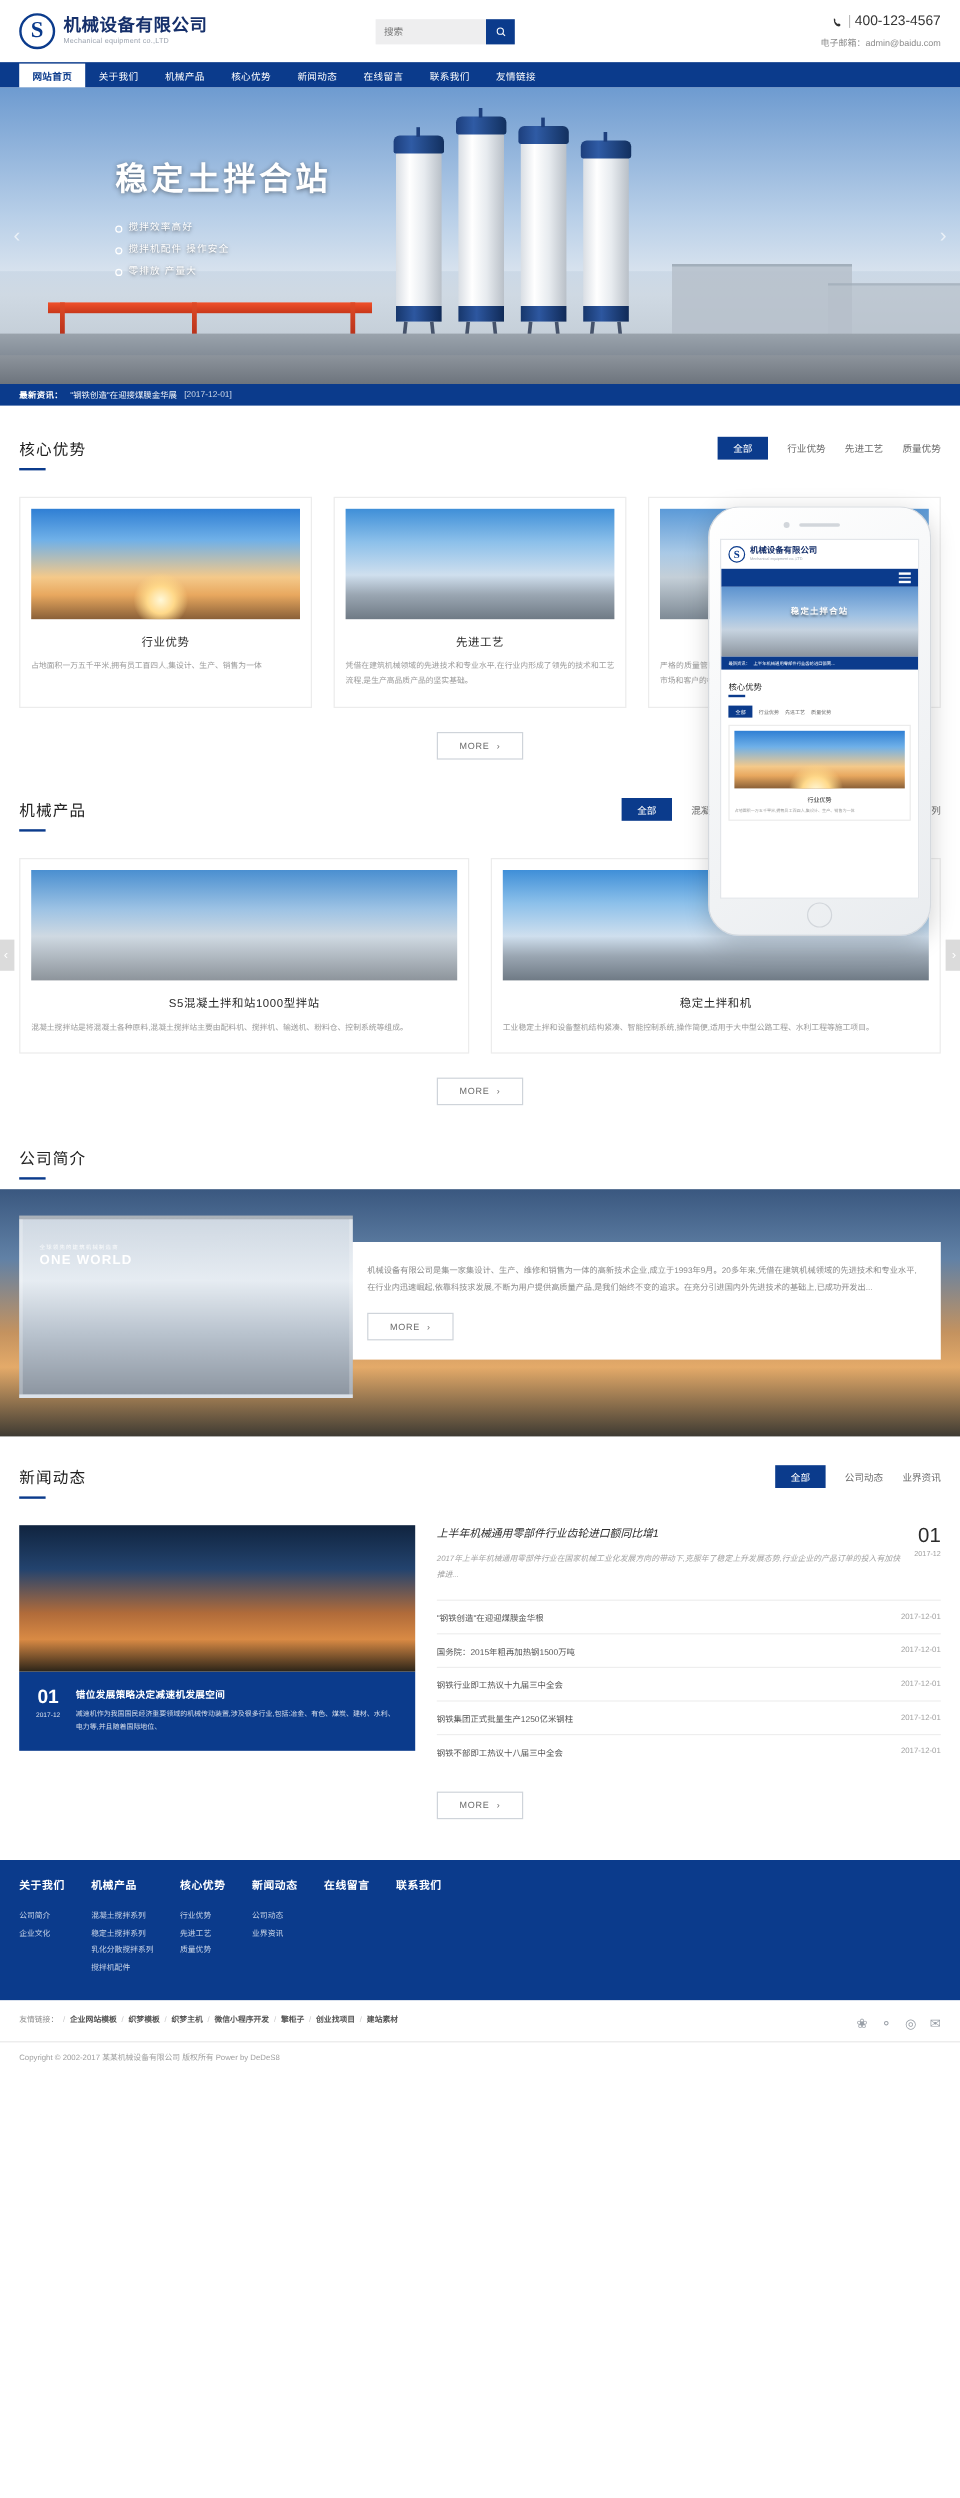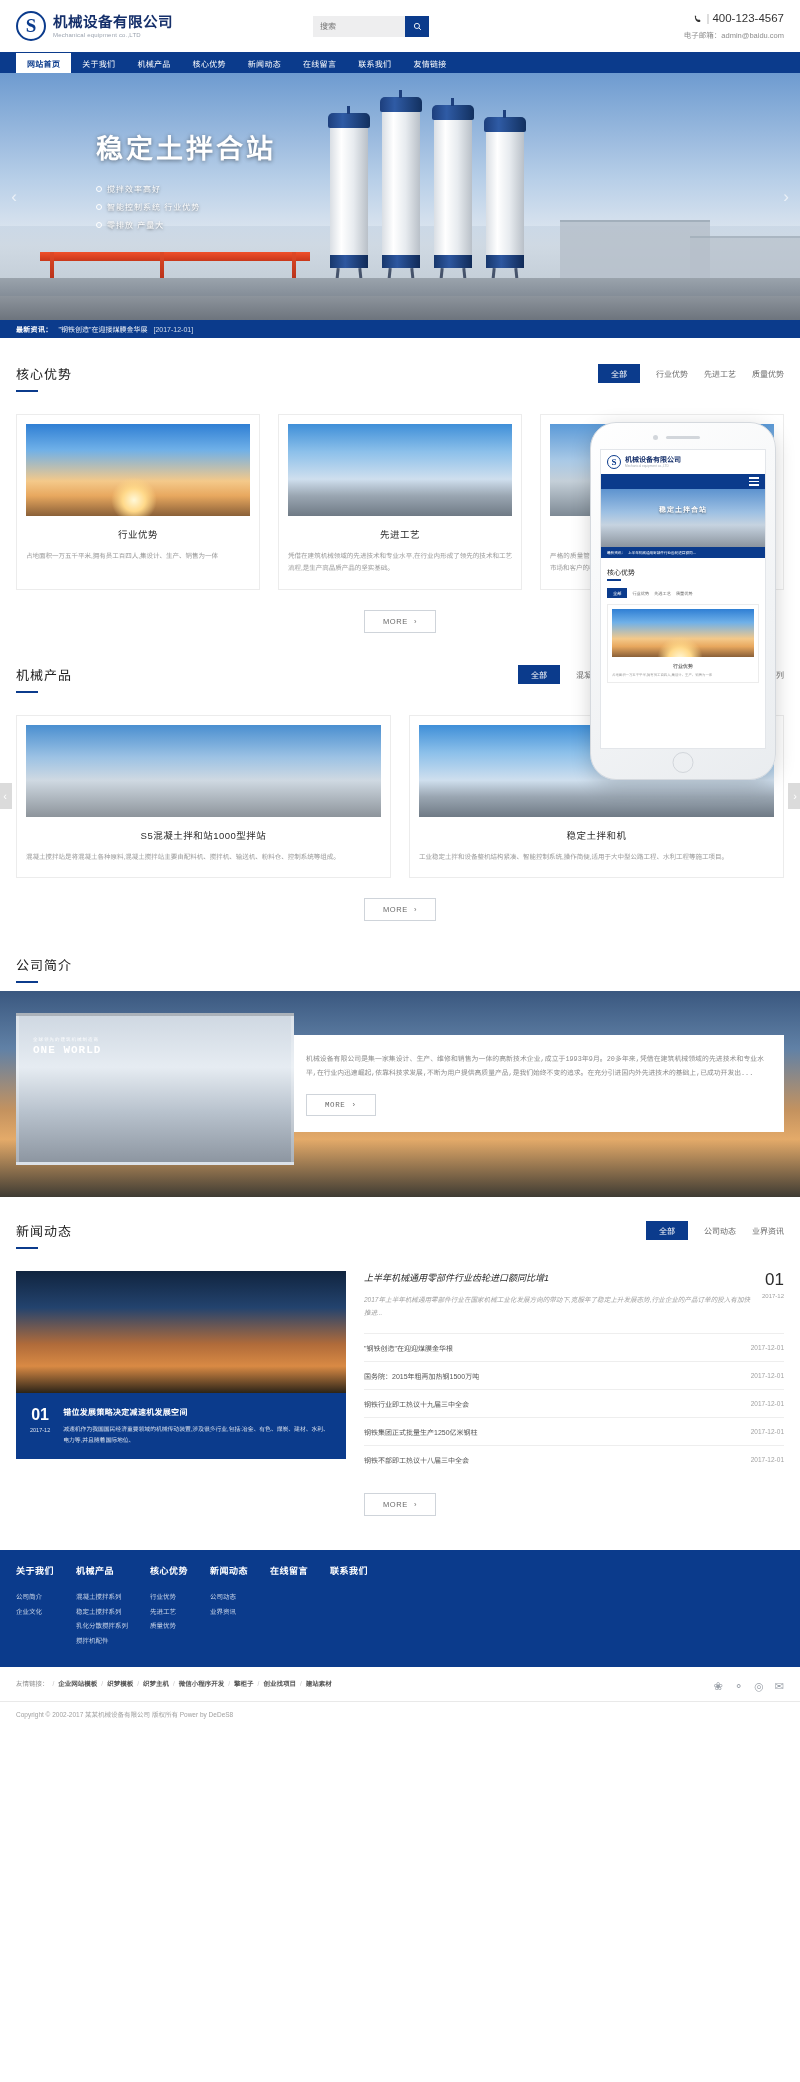--- a/index.html
+++ b/index.html
@@ -150,21 +150,21 @@
   }
   .hero-text {
     position: absolute; left: 96px; top: 54px; z-index: 5;
   }
   .hero-title {
     font-size: 27px; font-weight: bold; color: #fff; letter-spacing: 3px;
     text-shadow: 0 1px 4px rgba(0,0,0,.45);
     margin-bottom: 17px;
   }
   .hero-li {
-    display: flex; align-items: center; gap: 5px; margin-bottom: 7px;
+    display: flex; align-items: flex-end; gap: 5px; margin-bottom: 7px;
     font-size: 8px; color: #fff; text-shadow: 0 1px 3px rgba(0,0,0,.5);
     letter-spacing: 1px;
   }
   .hero-li .dot {
     width: 6px; height: 6px; border-radius: 50%; border: 1.4px solid #fff; flex: none;
   }
   .hero-arrow {
     position: absolute; top: 50%; transform: translateY(-50%);
     width: 16px; height: 32px; color: rgba(255,255,255,.65);
     display: flex; align-items: center; justify-content: center;
@@ -312,21 +312,20 @@
   .ph-tab.active { background:#0b3b8c; color:#fff; padding: 2px 6px; }
   .ph-card { margin: 0 6px; border: 1px solid #ececec; padding: 4px; }
   .ph-card-img { height: 48px; width:100%; position: relative; overflow: hidden; }
   .ph-card-title { text-align:center; font-size: 5px; color:#2b2b2b; margin-top: 5px; }
   .ph-card-desc { font-size: 3.4px; color:#a0a0a0; line-height:1.7; margin-top: 4px; }
 
   
   .about-band {
     position: relative; margin-top: 8px; padding: 0 0 28px;
     background: linear-gradient(#f3f5f7 0%, #eef1f4 100%);
-    font-family: Liberation Mono, monospace;
   }
   .about-bg {
     position:absolute; inset: 0; overflow:hidden;
     background: linear-gradient(#2a4a75 0%, #54779f 28%, #c08a52 58%, #e3a45d 72%, #2f2b22 100%);
     opacity: .92;
   }
   .about-inner {
     position: relative; width: 768px; margin: 0 auto; display: flex; align-items: stretch;
     padding-top: 22px; padding-bottom: 4px;
   }
@@ -499,21 +498,21 @@
 
   <div class="hero-text">
     <div class="hero-title">稳定土拌合站</div>
     <div id="hero-bullets">
         <div class="hero-li">
           <span class="dot"></span>
           <span>搅拌效率高好</span>
         </div>
         <div class="hero-li">
           <span class="dot"></span>
-          <span>智能控制系统 行业优势</span>
+          <span>搅拌机配件 操作安全</span>
         </div>
         <div class="hero-li">
           <span class="dot"></span>
           <span>零排放 产量大</span>
         </div>
       </div>
   </div>
 
   <div class="hero-arrow left">‹</div>
   <div class="hero-arrow right">›</div>

